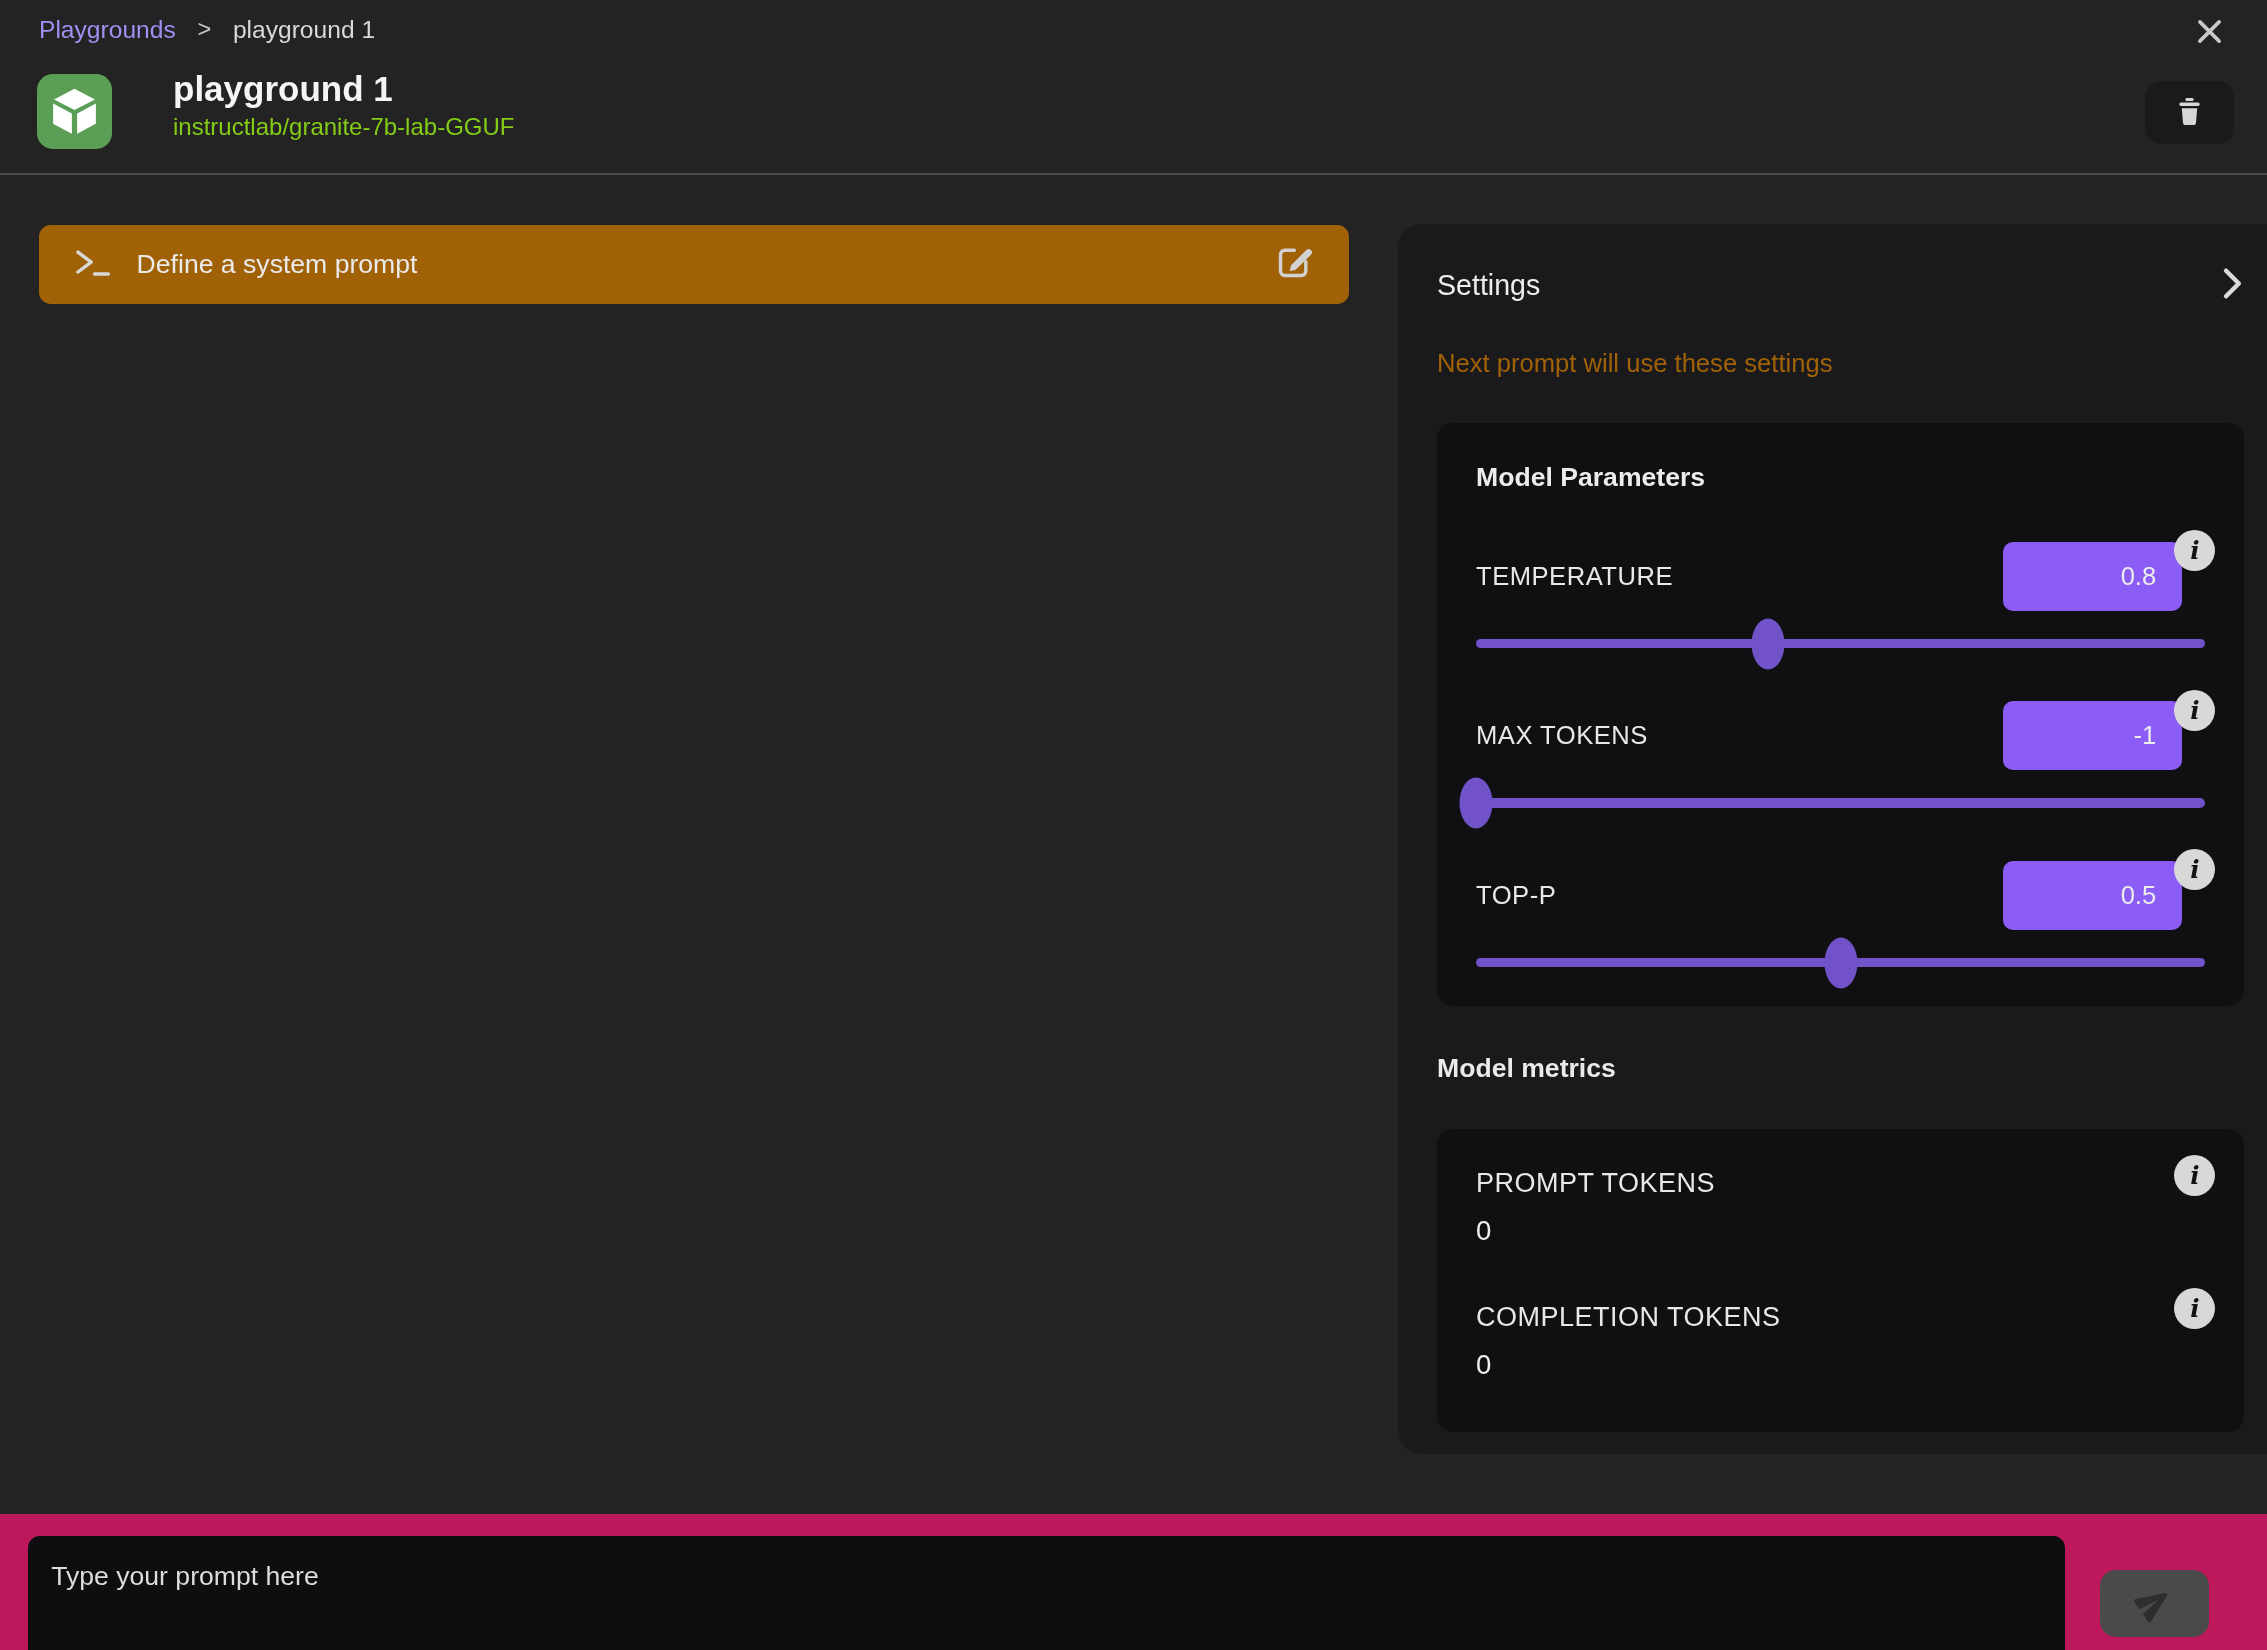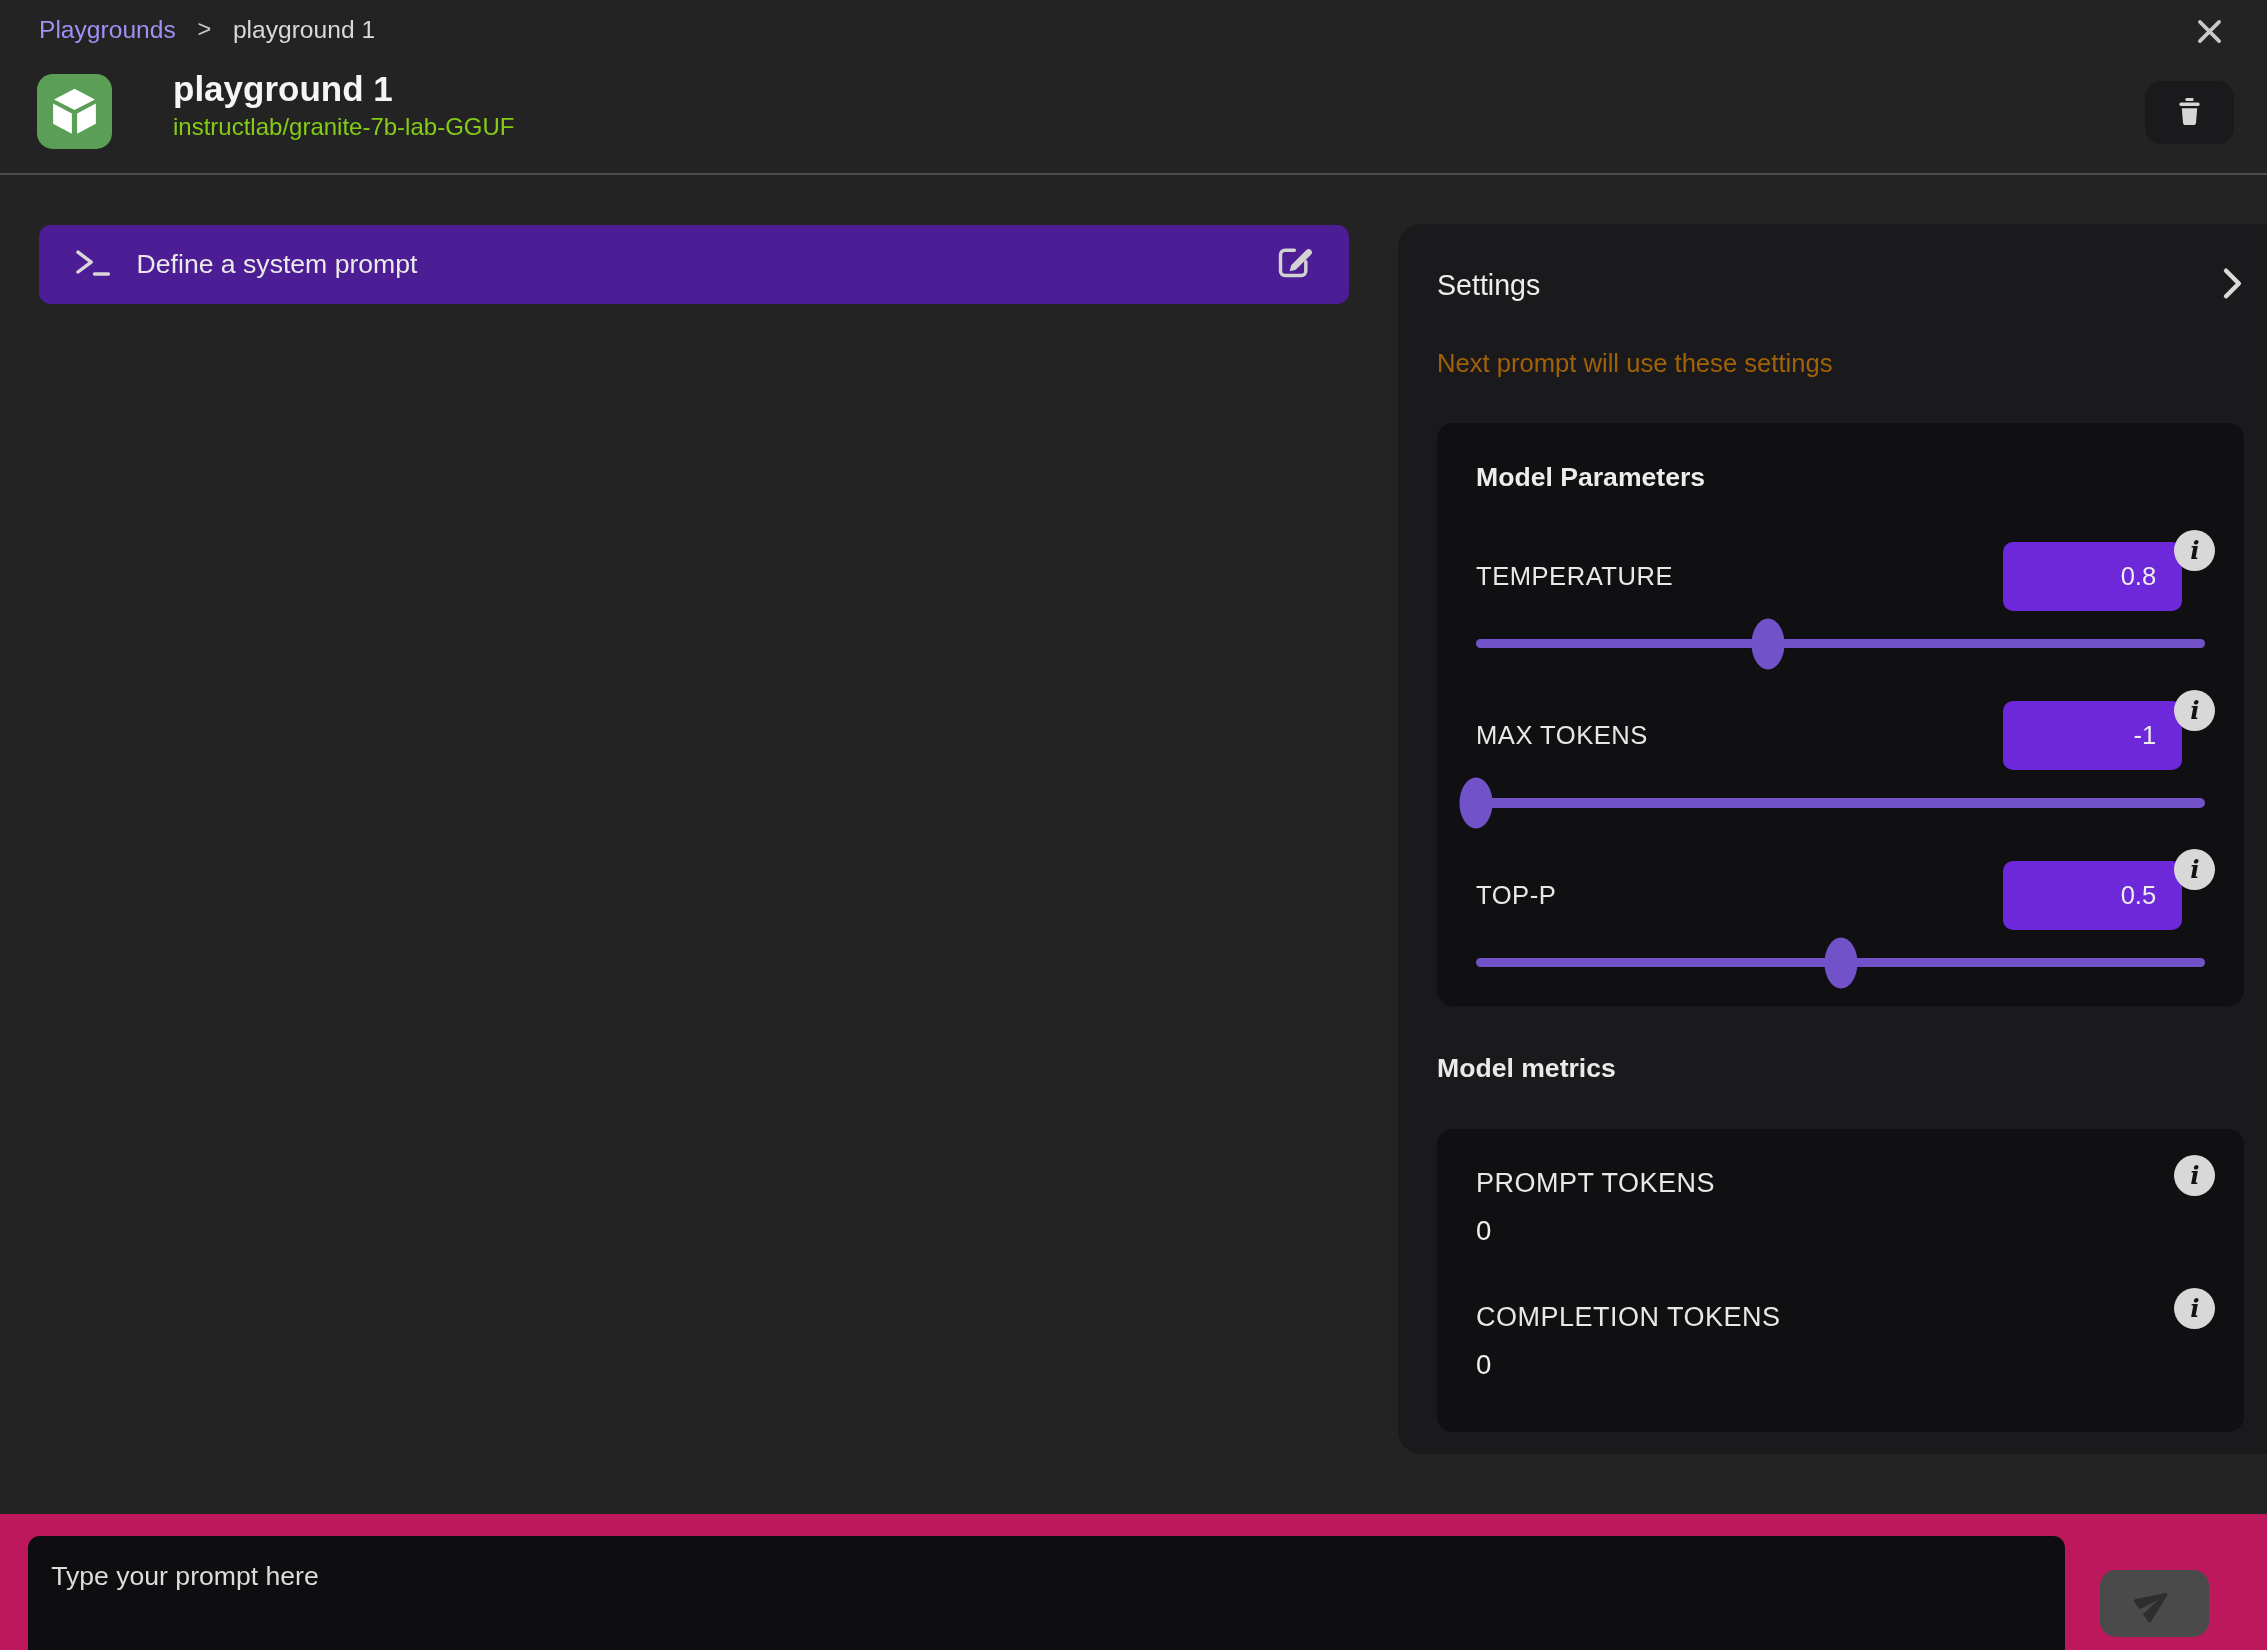--- a/index.html
+++ b/index.html
@@ -25,21 +25,21 @@
   .close-btn{position:absolute;right:37px;top:11.8px;width:43px;height:43px;display:flex;align-items:center;justify-content:center;cursor:pointer;background:none;border:none;}
   .app-icon{position:absolute;left:37px;top:74px;width:75px;height:75px;border-radius:15.8px;background:var(--green);display:flex;align-items:center;justify-content:center;}
   .page-title{position:absolute;left:173px;top:69px;font-size:35px;font-weight:700;color:#f5f5f5;}
   .page-subtitle{position:absolute;left:173px;top:113px;font-size:24px;color:#84cc16;}
   .trash-btn{position:absolute;left:2145px;top:81px;width:89px;height:63px;border-radius:15.8px;background:#1a1a1c;border:none;display:flex;align-items:center;justify-content:center;cursor:pointer;}
   .header-divider{position:absolute;left:0;top:173px;width:2268px;height:2px;background:#4c4c50;}
 
   
   .sys-prompt-bar{
     position:absolute;left:39px;top:225px;width:1310px;height:79px;
-    background:#4c1d95;border-radius:11.8px;display:flex;align-items:center;
+    background:#a16207;border-radius:11.8px;display:flex;align-items:center;
     padding:0 35px;cursor:pointer;
   }
   .sys-prompt-bar .label{font-size:26.6px;color:#eaeaea;margin-left:25.6px;flex:1;}
 
   
   .settings-panel{
     position:absolute;left:1398px;top:224px;width:870px;height:1230px;
     background:#1a1a1c;border-radius:23.6px 0 0 23.6px;
     padding:43px 23.6px 0 39px;
   }
@@ -48,21 +48,21 @@
   .settings-note{margin-top:45px;font-size:25.6px;color:#a16207;}
   .card{background:#101012;border-radius:15.8px;padding:39px;}
   .params-card{margin-top:45px;}
   .card-title{font-size:26.6px;color:#ececec;margin-bottom:49px;}
 
   .param-group{margin-bottom:53px;}
   .param-group:last-child{margin-bottom:0;}
   .param-header{display:flex;align-items:center;justify-content:space-between;height:69px;position:relative;}
   .param-label{font-size:25.6px;color:#e8e8e8;letter-spacing:0.5px;}
   .param-value{
-    width:179px;height:69px;background:#6d28d9;border:none;border-radius:9.9px;
+    width:179px;height:69px;background:#8b5cf6;border:none;border-radius:9.9px;
     color:#ececec;font-size:25.6px;text-align:right;padding-right:25.6px;margin-right:23.6px;
     font-family:"Liberation Sans","DejaVu Sans",sans-serif;
   }
   .info-icon{
     position:absolute;right:-9.9px;top:-11.8px;width:41px;height:41px;border-radius:50%;
     background:#d8d8d8;color:#131313;display:flex;align-items:center;justify-content:center;
     font-family:"DejaVu Serif",serif;font-weight:700;font-size:24.6px;font-style:italic;cursor:pointer;
   }
   .slider{position:relative;height:9.9px;border-radius:5.9px;background:var(--accent);margin-top:27.6px;cursor:pointer;}
   .slider-thumb{

